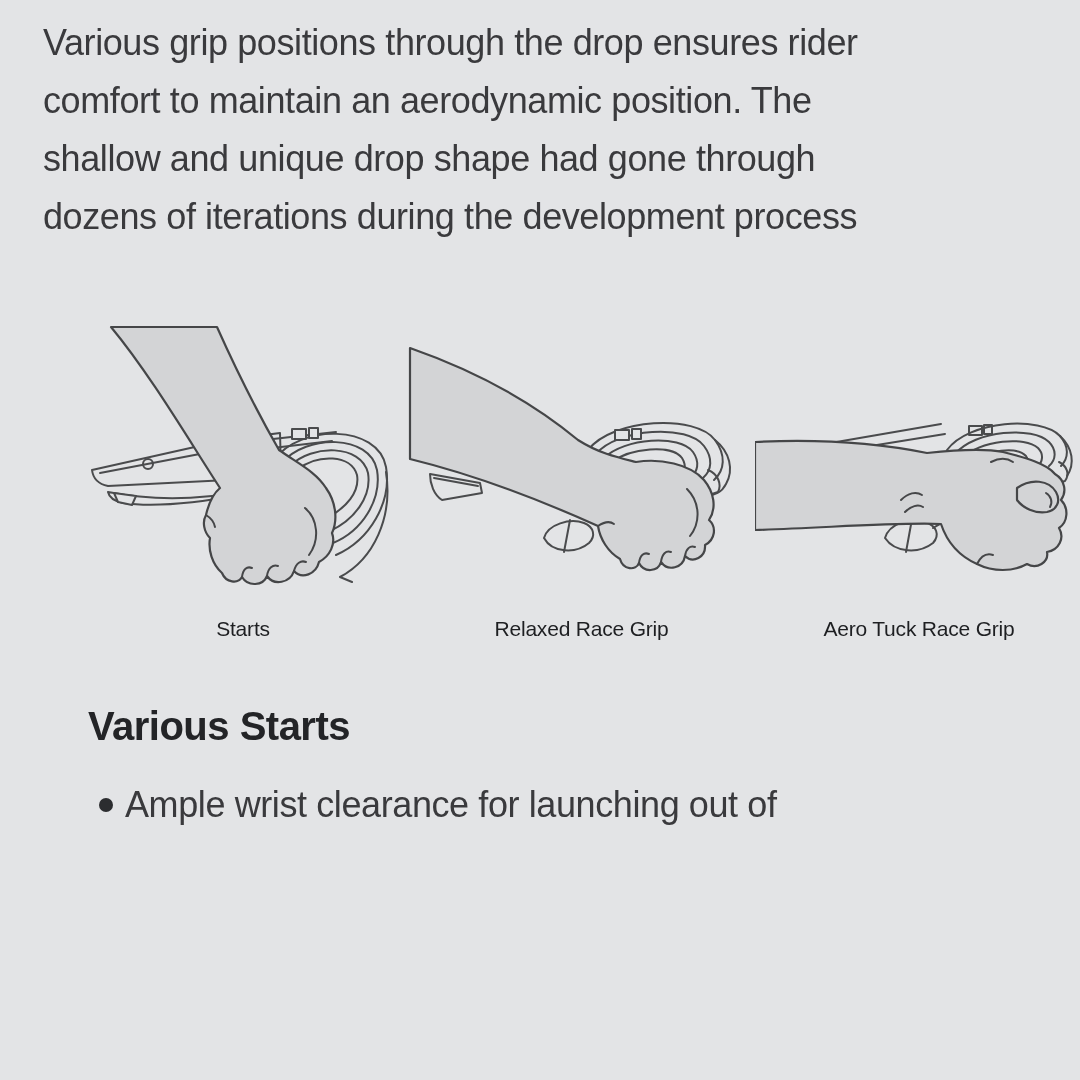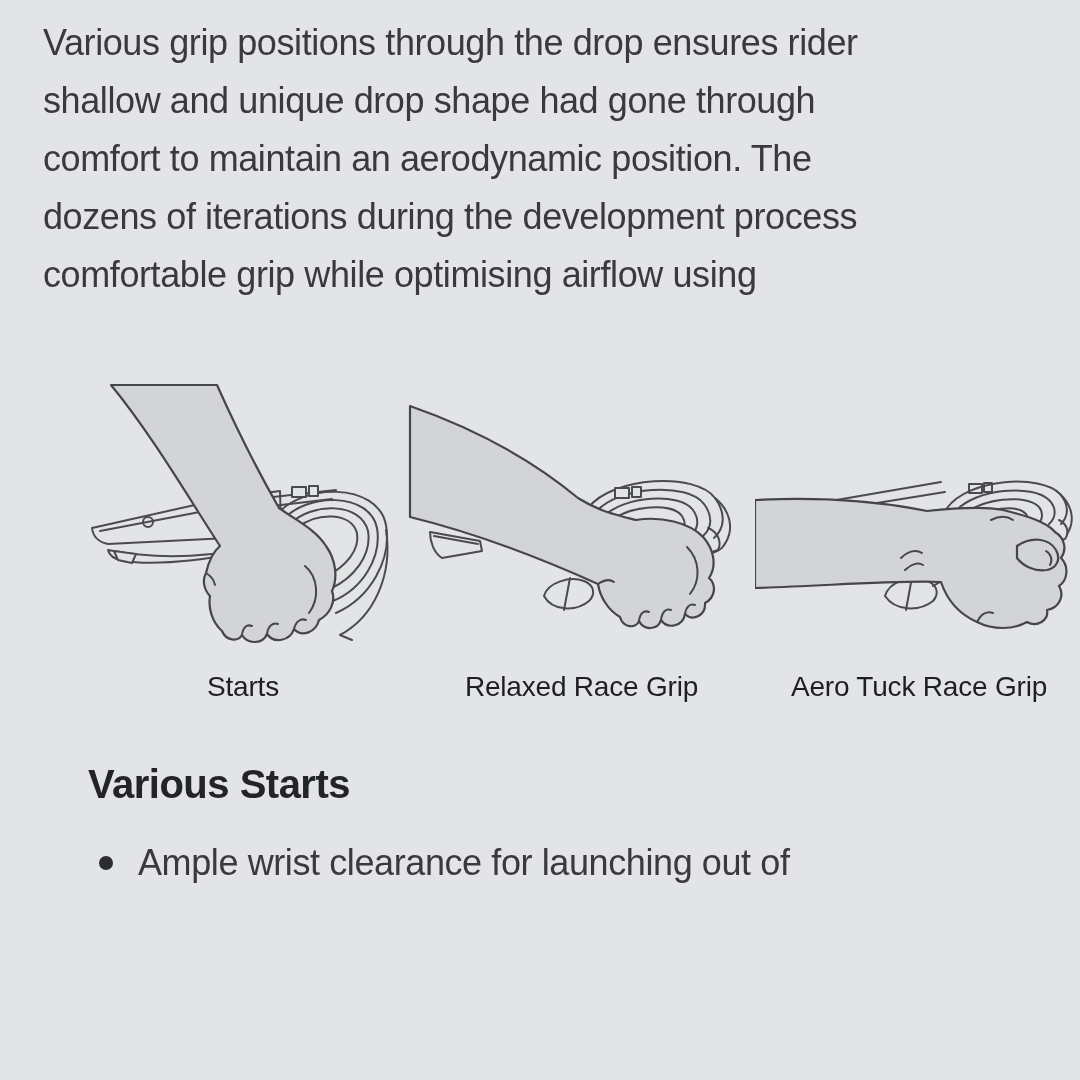--- a/index.html
+++ b/index.html
@@ -37,21 +37,21 @@
   .figure.f1 { width: 330px; }
   .figure.f2 { width: 347px; }
   .figure.f3 { width: 328px; }
   .figure svg {
     display: block;
     width: 100%;
     height: 300px;
   }
   .figure .caption {
     margin-top: 5px;
-    font-size: 28px;
+    font-size: 21px;
     line-height: 23px;
     color: #1e1f22;
     letter-spacing: -0.2px;
     text-align: center;
   }
   .section-heading {
     margin: 66px 0 0 45px;
     font-size: 40px;
     line-height: 40px;
     font-weight: bold;
@@ -65,21 +65,21 @@
   }
   .bullet-dot {
     width: 14px;
     height: 14px;
     border-radius: 50%;
     background: #2c2d30;
     margin-top: 15px;
     flex: 0 0 auto;
   }
   .bullet-text {
-    margin-left: 25px;
+    margin-left: 12px;
     font-size: 36px;
     line-height: 44px;
     letter-spacing: -0.4px;
     color: #3a3a3d;
     white-space: nowrap;
   }
   
   .bar-line {
     fill: none;
     stroke: #4a4b4d;
@@ -107,24 +107,23 @@
     stroke-linecap: round;
   }
 </style>
 </head>
 <body>
 
 <div class="content">
 
   <div class="paragraph">
     <div class="para-line">Various grip positions through the drop ensures rider</div>
+    <div class="para-line">comfort to maintain an aerodynamic position. The</div>
     <div class="para-line">shallow and unique drop shape had gone through</div>
-    <div class="para-line">comfort to maintain an aerodynamic position. The</div>
     <div class="para-line">dozens of iterations during the development process</div>
-    <div class="para-line">comfortable grip while optimising airflow using</div>
   </div>
 
   <div class="figures">
 
     <div class="figure f1">
       <svg viewBox="0 0 330 300" aria-hidden="true">
 
         <path class="bar-solid" d="M14,158 L148,128 L202,121 L203,158 L150,168 L30,174 C20,172 15,166 14,158 Z"></path>
         <path class="bar-line" d="M22,161 L148,137"></path>
         <circle class="bar-line" cx="70" cy="152" r="5"></circle>

